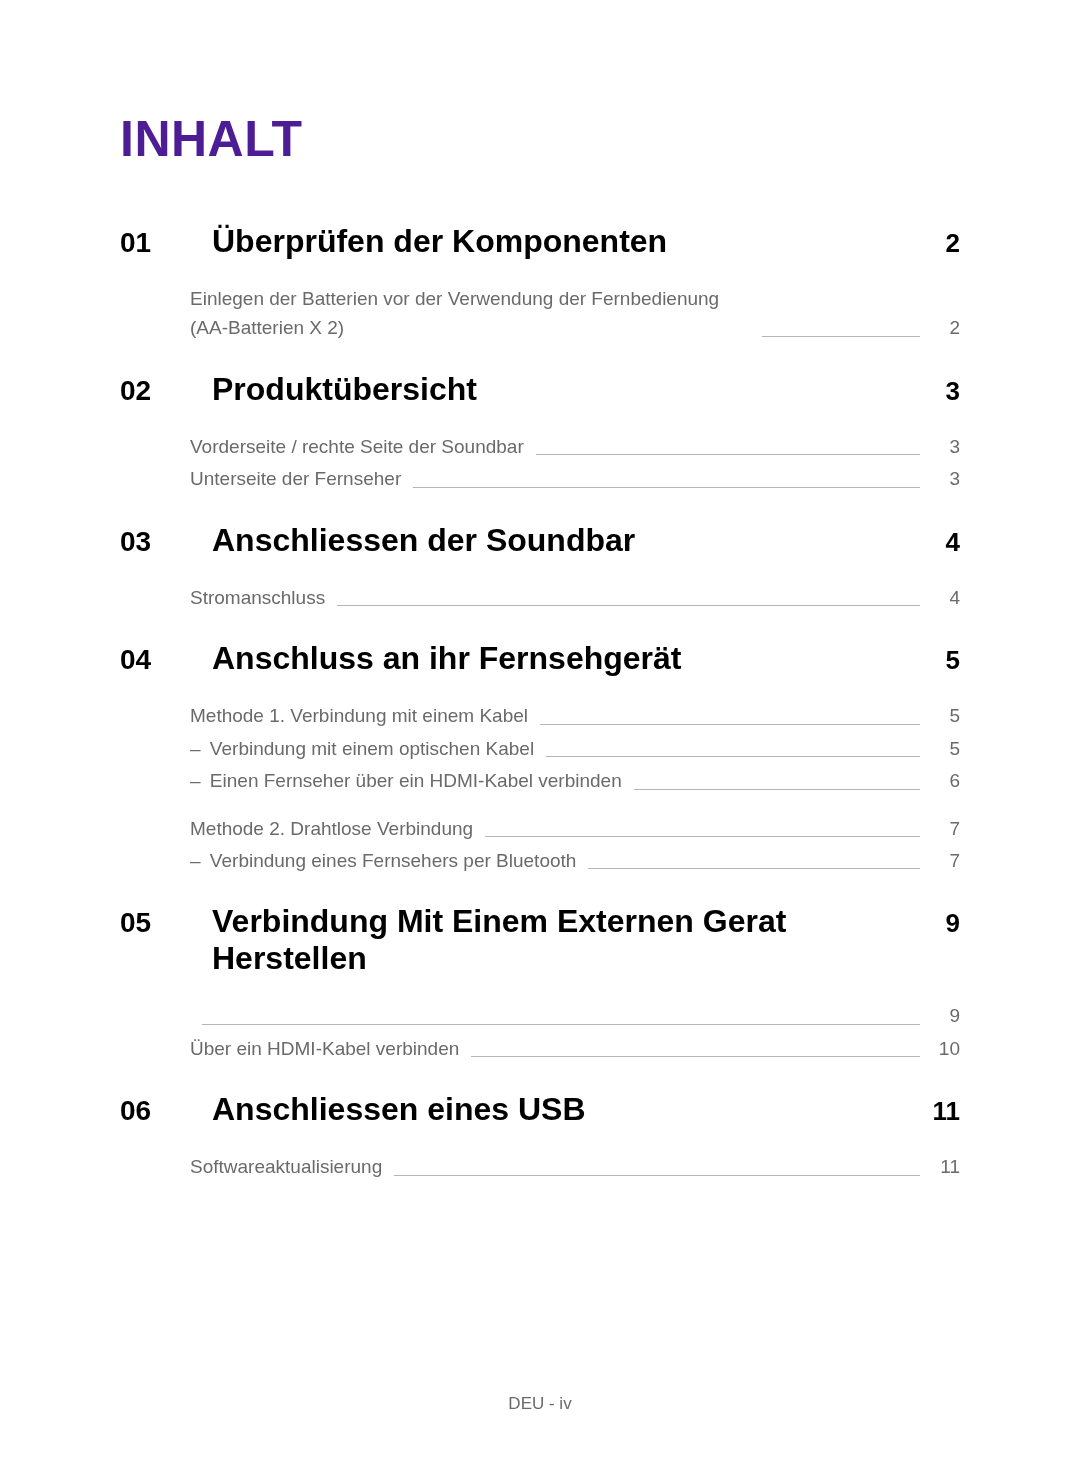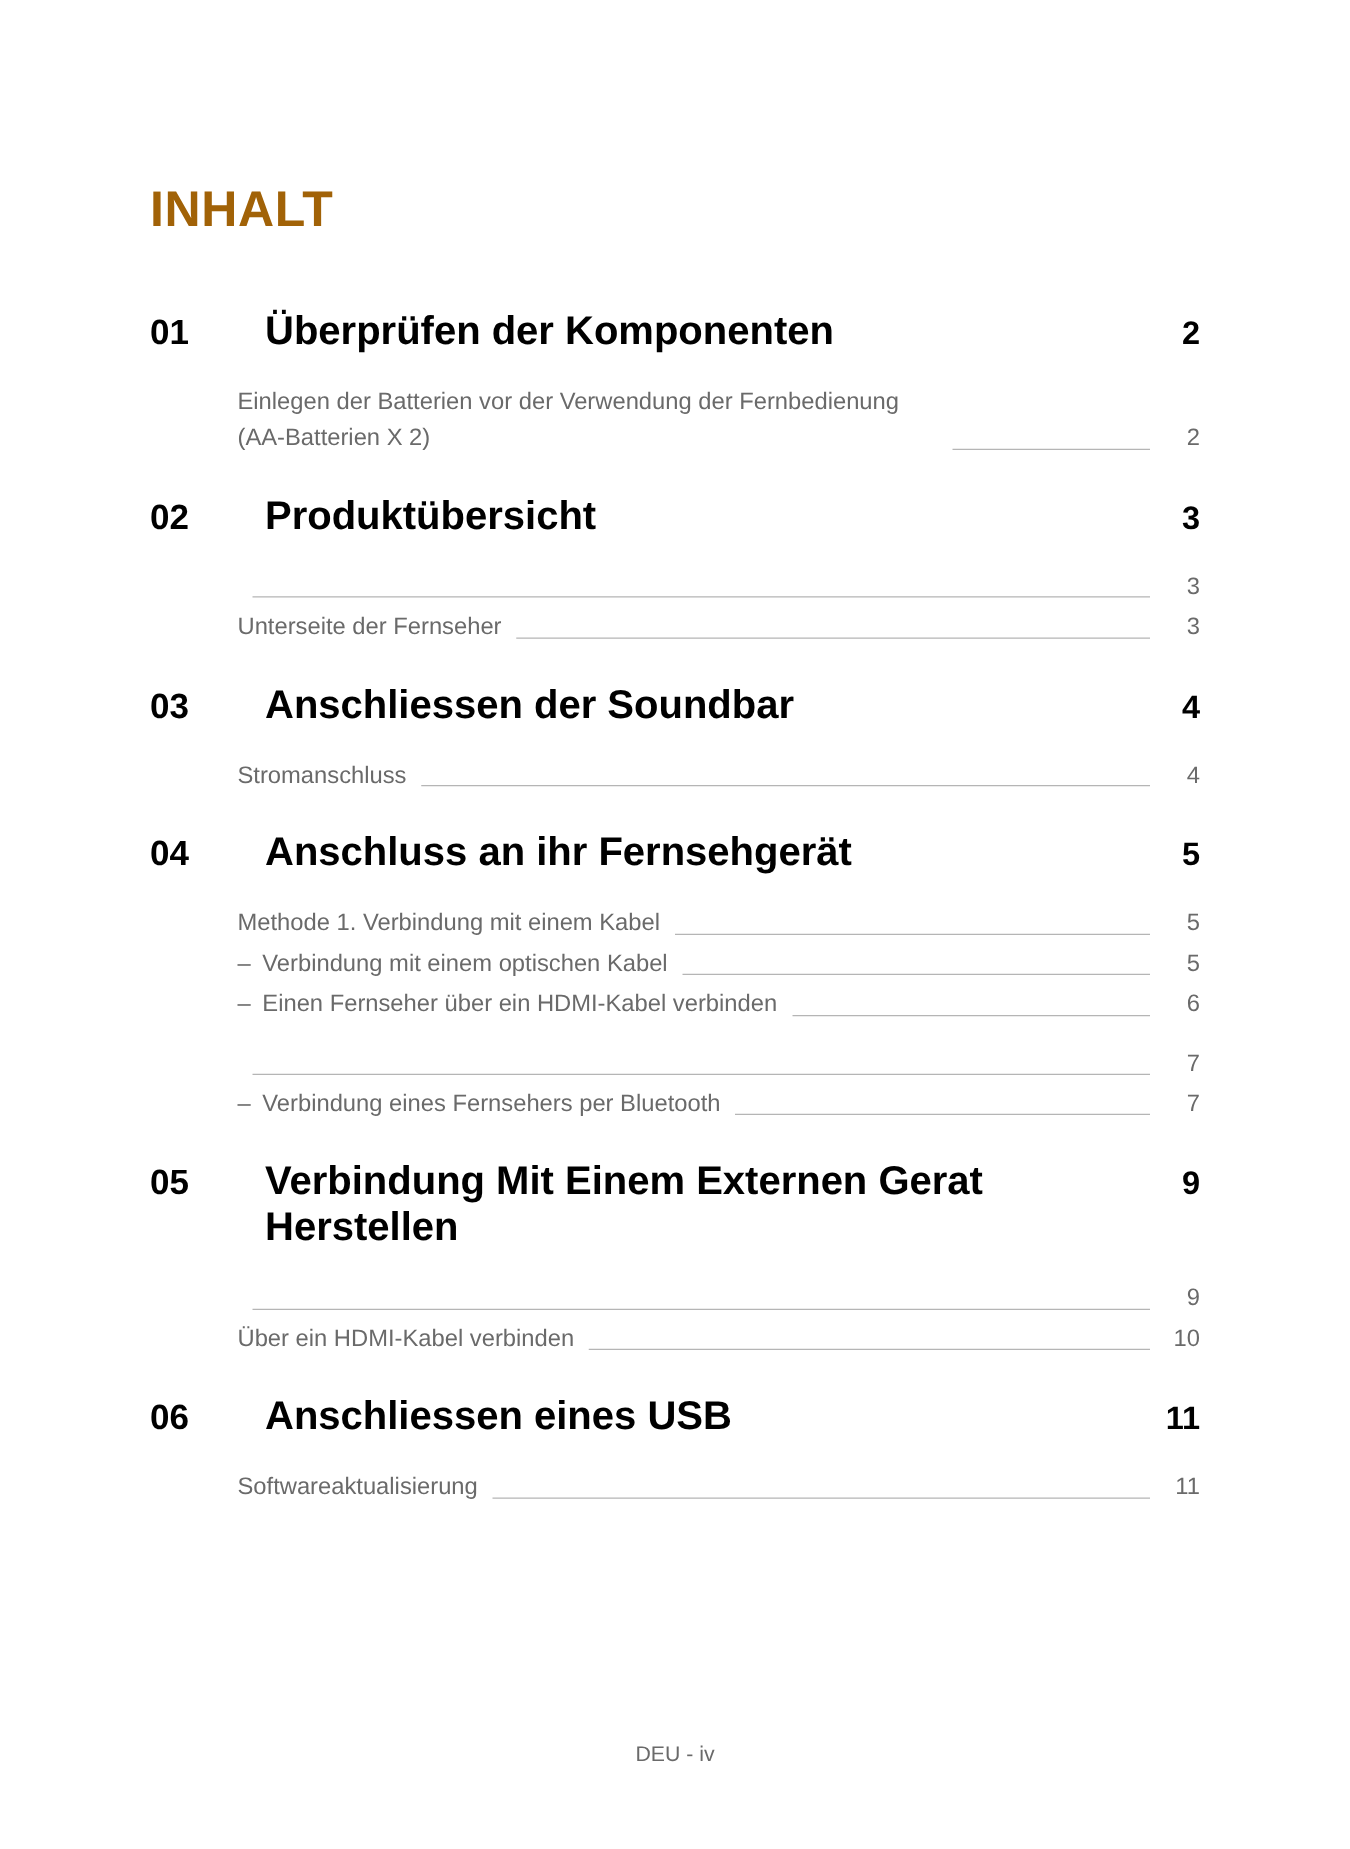--- a/index.html
+++ b/index.html
@@ -9,26 +9,25 @@
     }
     body {
       font-family: Arial, Helvetica, sans-serif;
       width: 1080px;
       height: 1479px;
       background: #ffffff;
       padding: 110px 120px 60px 120px;
       position: relative;
     }
     .page-title {
-      font-size: 40px;
-      font-weight: 700;
-      color: #a16207;
+      font-size: 50px;
+      font-weight: 700;
+      color: #4c1d95;
       letter-spacing: 0.5px;
       margin-bottom: 55px;
-      margin-top: 36px;
     }
     .section {
       margin-bottom: 28px;
     }
     .section-header {
       display: flex;
       align-items: baseline;
       margin-bottom: 24px;
       gap: 22px;
     }
@@ -126,20 +125,21 @@
     </div>
     <div class="section">
       <div class="section-header">
         <div class="section-number">02</div>
         <div class="section-title">Produktübersicht</div>
         <div class="section-page">3</div>
       </div>
       <div class="entries">
         <div class="entry-group">
           <div class="entry">
+            <div class="entry-text">Vorderseite / rechte Seite der Soundbar</div>
             <div class="entry-leader"></div>
             <div class="entry-page">3</div>
           </div>
           <div class="entry">
             <div class="entry-text">Unterseite der Fernseher</div>
             <div class="entry-leader"></div>
             <div class="entry-page">3</div>
           </div>
         </div>
       </div>
@@ -179,20 +179,21 @@
             <div class="entry-page">5</div>
           </div>
           <div class="entry sub-entry">
             <div class="entry-text">Einen Fernseher über ein HDMI-Kabel verbinden</div>
             <div class="entry-leader"></div>
             <div class="entry-page">6</div>
           </div>
         </div>
         <div class="entry-group">
           <div class="entry">
+            <div class="entry-text">Methode 2. Drahtlose Verbindung</div>
             <div class="entry-leader"></div>
             <div class="entry-page">7</div>
           </div>
           <div class="entry sub-entry">
             <div class="entry-text">Verbindung eines Fernsehers per Bluetooth</div>
             <div class="entry-leader"></div>
             <div class="entry-page">7</div>
           </div>
         </div>
       </div>

